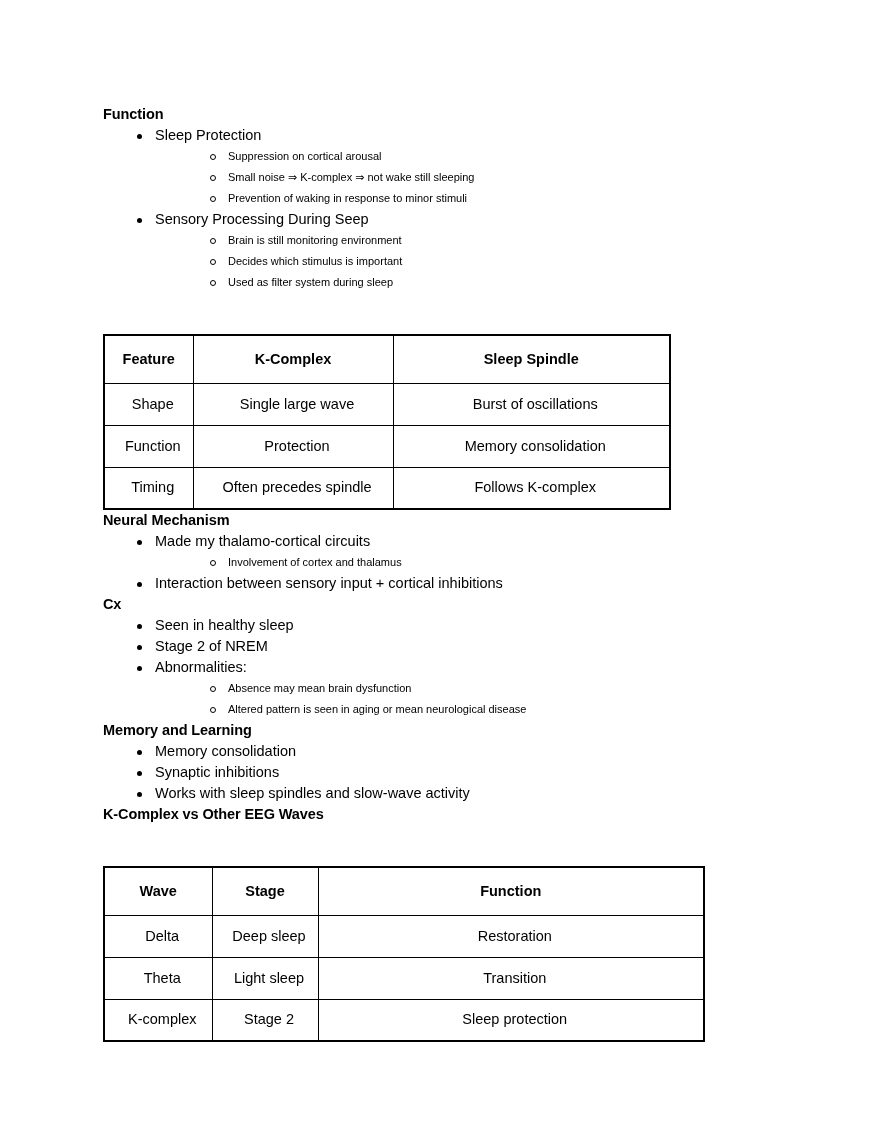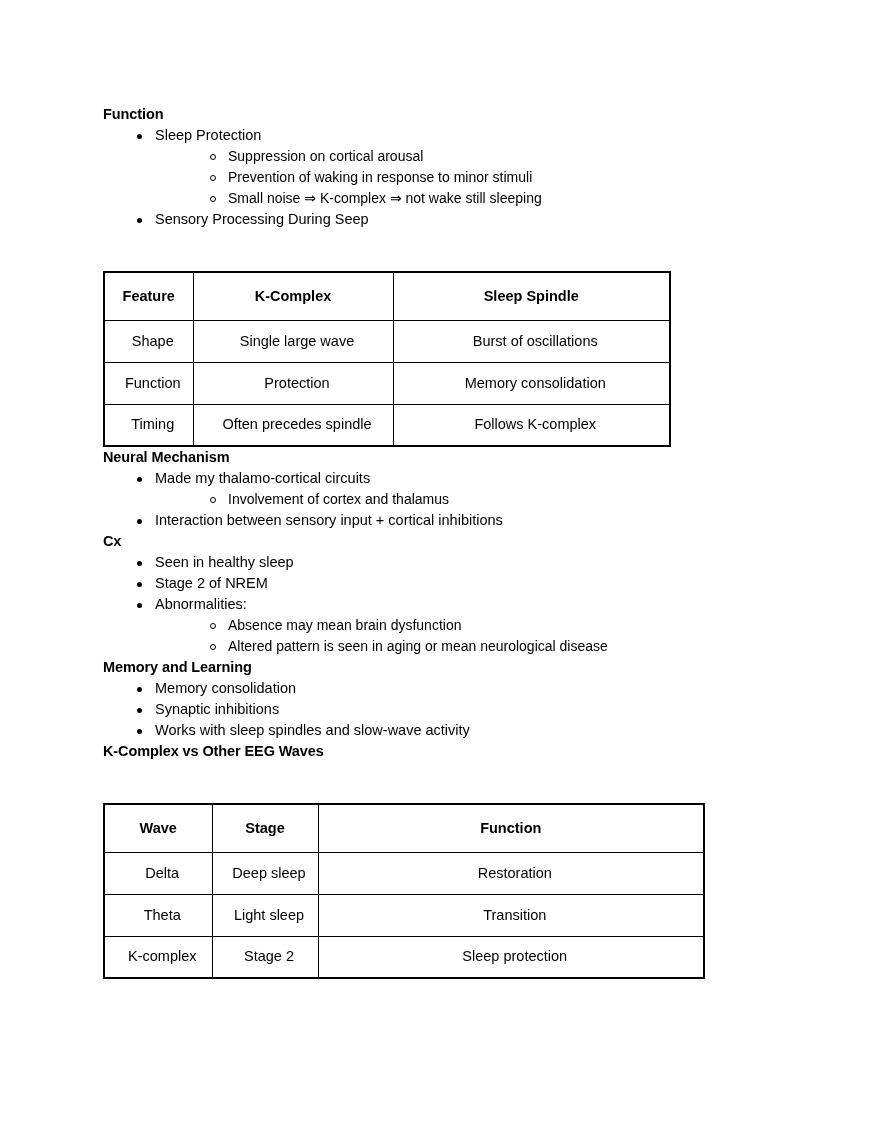--- a/index.html
+++ b/index.html
@@ -57,21 +57,21 @@
     border-radius: 50%;
     background: #000;
   }
   ul.lvl2 {
     list-style: none;
     margin: 0;
     padding: 0 0 0 52px;
   }
   ul.lvl2 > li {
     position: relative;
-    font-size: 14px;
+    font-size: 11px;
     line-height: 21px;
     padding-left: 21px;
   }
   ul.lvl2 > li > .li-text::before {
     content: "";
     position: absolute;
     left: 3px;
     top: 8px;
     width: 4px;
     height: 4px;
@@ -127,26 +127,31 @@
 <div class="page">
   <div class="content">
 
     <div>
       <div class="h-section">Function</div>
       <ul class="lvl1">
         <li>
           <span class="li-text">Sleep Protection</span>
           <ul class="lvl2">
             <li><span class="li-text">Suppression on cortical arousal</span></li>
+            <li><span class="li-text">Small noise ⇒ K-complex ⇒ not wake still sleeping</span></li>
             <li><span class="li-text">Prevention of waking in response to minor stimuli</span></li>
-            <li><span class="li-text">Small noise ⇒ K-complex ⇒ not wake still sleeping</span></li>
           </ul>
         </li>
         <li>
           <span class="li-text">Sensory Processing During Seep</span>
+          <ul class="lvl2">
+            <li><span class="li-text">Brain is still monitoring environment</span></li>
+            <li><span class="li-text">Decides which stimulus is important</span></li>
+            <li><span class="li-text">Used as filter system during sleep</span></li>
+          </ul>
         </li>
       </ul>
     </div>
 
     <table class="doc-table tbl-kc">
       <colgroup>
           <col class="c1">
           <col class="c2">
           <col class="c3">
         </colgroup>

